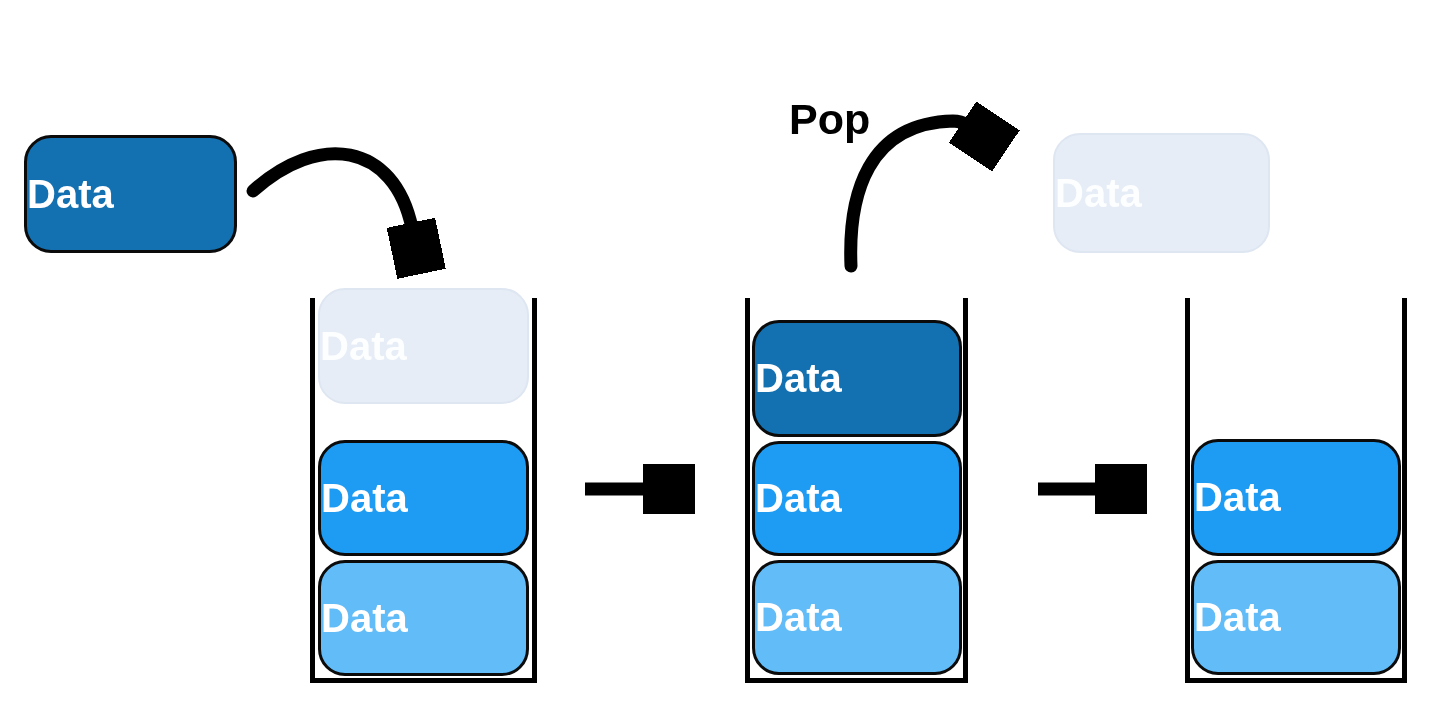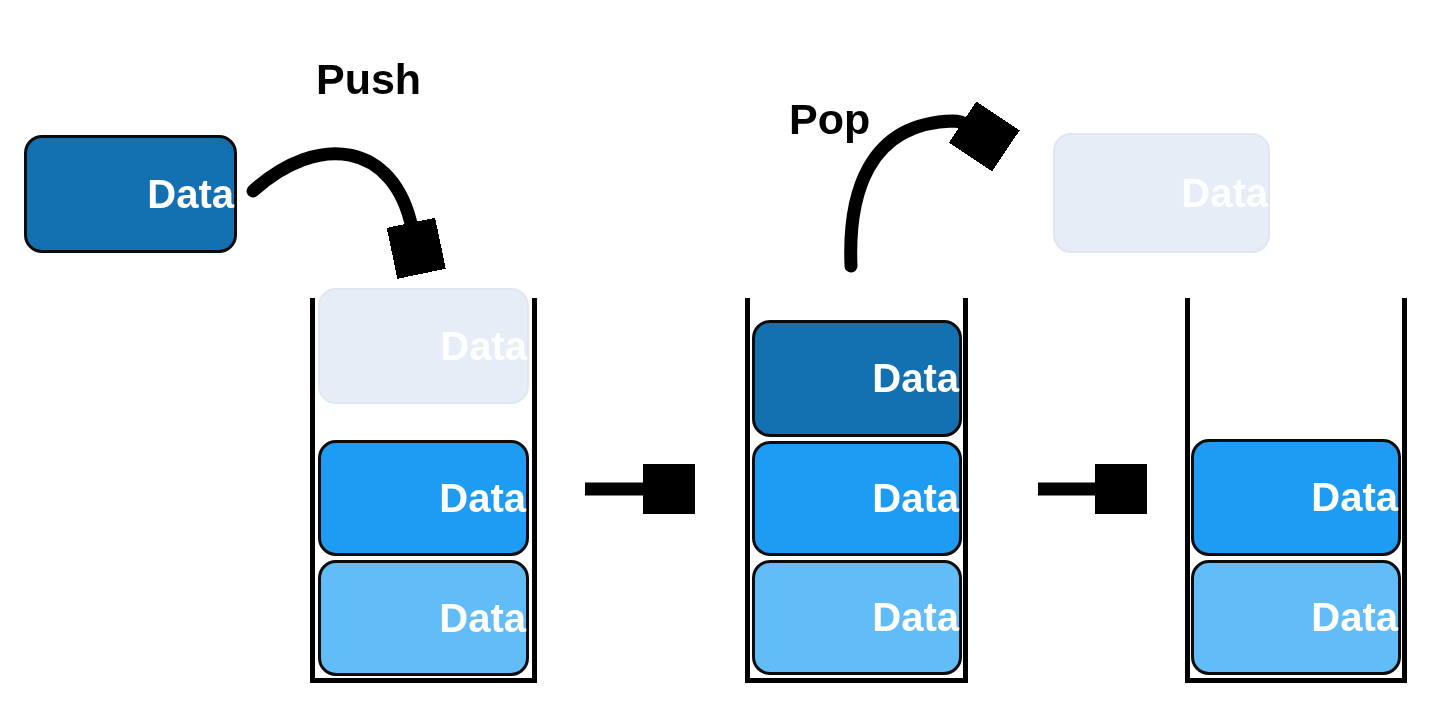--- a/index.html
+++ b/index.html
@@ -23,24 +23,24 @@
     font-weight: bold;
     color: #000000;
     letter-spacing: 0px;
   }
   #push-label { left: 316px; top: 55px; }
   #pop-label  { left: 789px; top: 59px; margin-top: 36px; }
 
   
   .box {
     position: absolute;
-    border-radius: 18px;
+    border-radius: 27px;
     display: flex;
     align-items: center;
-    justify-content: flex-end;
+    justify-content: flex-start;
     font-size: 40px;
     font-weight: bold;
     color: #ffffff;
     box-sizing: border-box;
   }
   .v-dark   { background: #1371B1; border: 3px solid #0b0b0b; }
   .v-medium { background: #1E9CF4; border: 3px solid #0b0b0b; }
   .v-light  { background: #61BCF8; border: 3px solid #0b0b0b; }
   .v-ghost  {
     background: #E6EDF6;
@@ -85,21 +85,20 @@
     height: 705px;
     pointer-events: none;
   }
   #arrow-layer path { stroke: #000000; stroke-width: 13; fill: none; }
 </style>
 </head>
 <body>
 
 <div class="canvas">
 
-  <div id="push-label" class="op-label">Push</div>
   <div id="pop-label" class="op-label">Pop</div>
 
   <div id="pushed-box" class="box v-dark">
     <span>Data</span>
   </div>
 
   <div id="popped-box" class="box v-ghost">
     <span>Data</span>
   </div>
 

